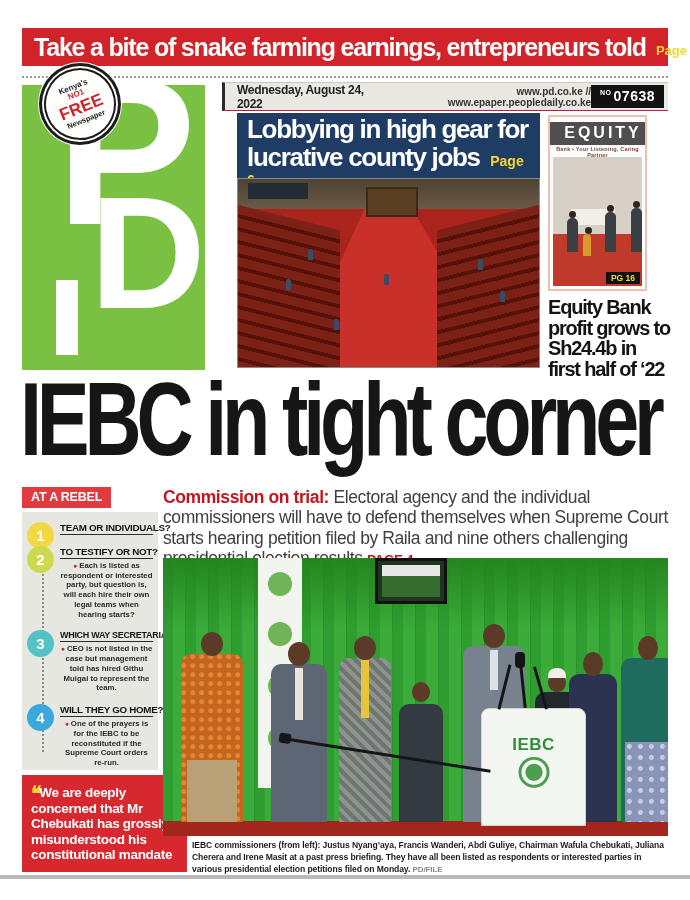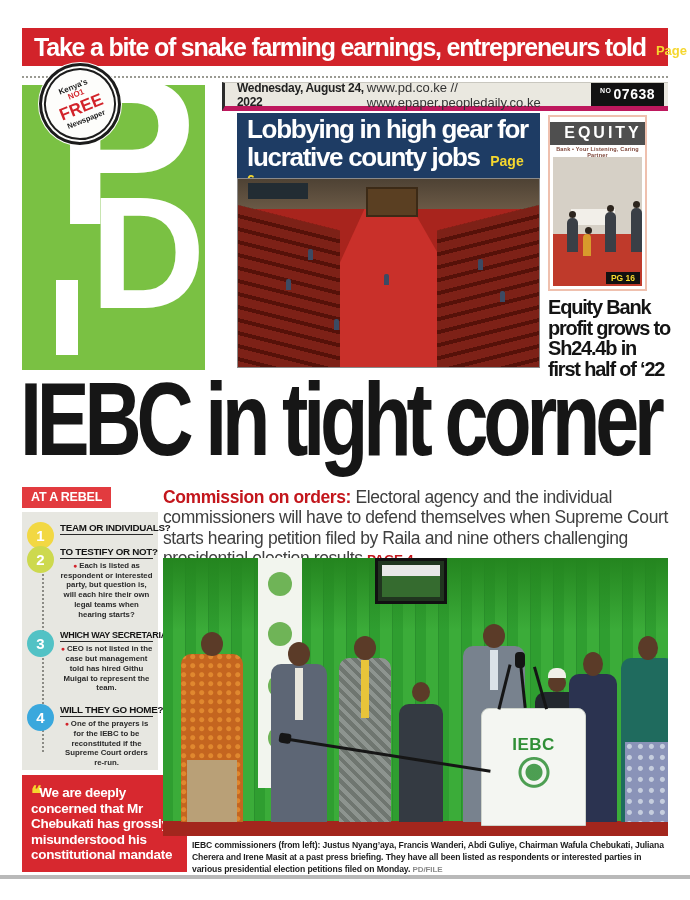--- a/index.html
+++ b/index.html
@@ -30,26 +30,26 @@
     transform:rotate(-22deg); z-index:6; text-align:center; padding-top:12px; line-height:1.05;
   }
   .stamp .s1 { font-size:8px; font-weight:bold; color:#1c1c1c; }
   .stamp .s2 { font-size:8px; font-weight:900; color:#d2232a; }
   .stamp .s3 { font-size:17px; font-weight:900; color:#d2232a; letter-spacing:0; }
   .stamp .s4 { font-size:7.5px; font-weight:bold; color:#1c1c1c; }
 
   
   .masthead {
     position:absolute; left:222px; right:22px; top:82px; height:29px;
-    background:#eae8e0; border-top:1px solid #c9c7bf; border-bottom:5px solid #be185d;
+    background:#eae8e0; border-top:1px solid #c9c7bf; border-bottom:1px solid #be185d;
     border-left:3px solid #2b2b2b; display:flex; align-items:center; justify-content:space-between;
     padding:0 4px 0 12px;
   }
   .masthead .date { font-size:12px; font-weight:bold; color:#222; letter-spacing:-0.3px; }
-  .masthead .urls { font-size:13px; font-weight:normal; color:#333; }
+  .masthead .urls { font-size:10px; font-weight:bold; color:#333;text-align:right; }
   .issue-box { background:#121212; color:#fff; padding:3px 9px 4px; font-weight:bold; font-size:14px; letter-spacing:0.5px; }
   .issue-box sup { font-size:7px; font-weight:bold; margin-right:2px; }
 
   
   .lobby-box {
     position:absolute; left:237px; top:113px; width:303px; height:65px;
     background:#1e3c64; color:#fff; padding:3px 10px 0;
   }
   .lobby-box .lh { font-size:26px; font-weight:bold; letter-spacing:-1.3px; line-height:1.06; display:inline; }
   .lobby-box .lp { color:#f5d72e; font-size:14px; font-weight:bold; margin-left:6px; }
@@ -228,21 +228,21 @@
       <div class="g-title">WHAT NEXT AFTER CASE?</div>
       <div class="g-text">With so much bad blood, what will happen to them after September 5 when judges rule?</div>
     </div>
   </div>
 
   <div class="rebel-box">
     <div class="rebel-quote"><span class="quote-icon">❝</span><span>We are deeply concerned that Mr Chebukati has grossly misunderstood his constitutional mandate</span></div>
   </div>
 
   <div class="standfirst">
-    <span class="kicker">Commission on orders:</span><span> Electoral agency and the individual commissioners will have to defend themselves when Supreme Court starts hearing petition filed by Raila and nine others challenging presidential election results </span><span class="pageref">PAGE 4</span>
+    <span class="kicker">Commission on trial:</span><span> Electoral agency and the individual commissioners will have to defend themselves when Supreme Court starts hearing petition filed by Raila and nine others challenging presidential election results </span><span class="pageref">PAGE 4</span>
   </div>
 
   <div class="main-photo">
     <div class="mp-shade"></div>
     <div class="mp-banner">
       <i style="top:14px;"></i>
         <i style="top:64px;"></i>
         <i style="top:116px;"></i>
         <i style="top:168px;"></i>
     </div>

